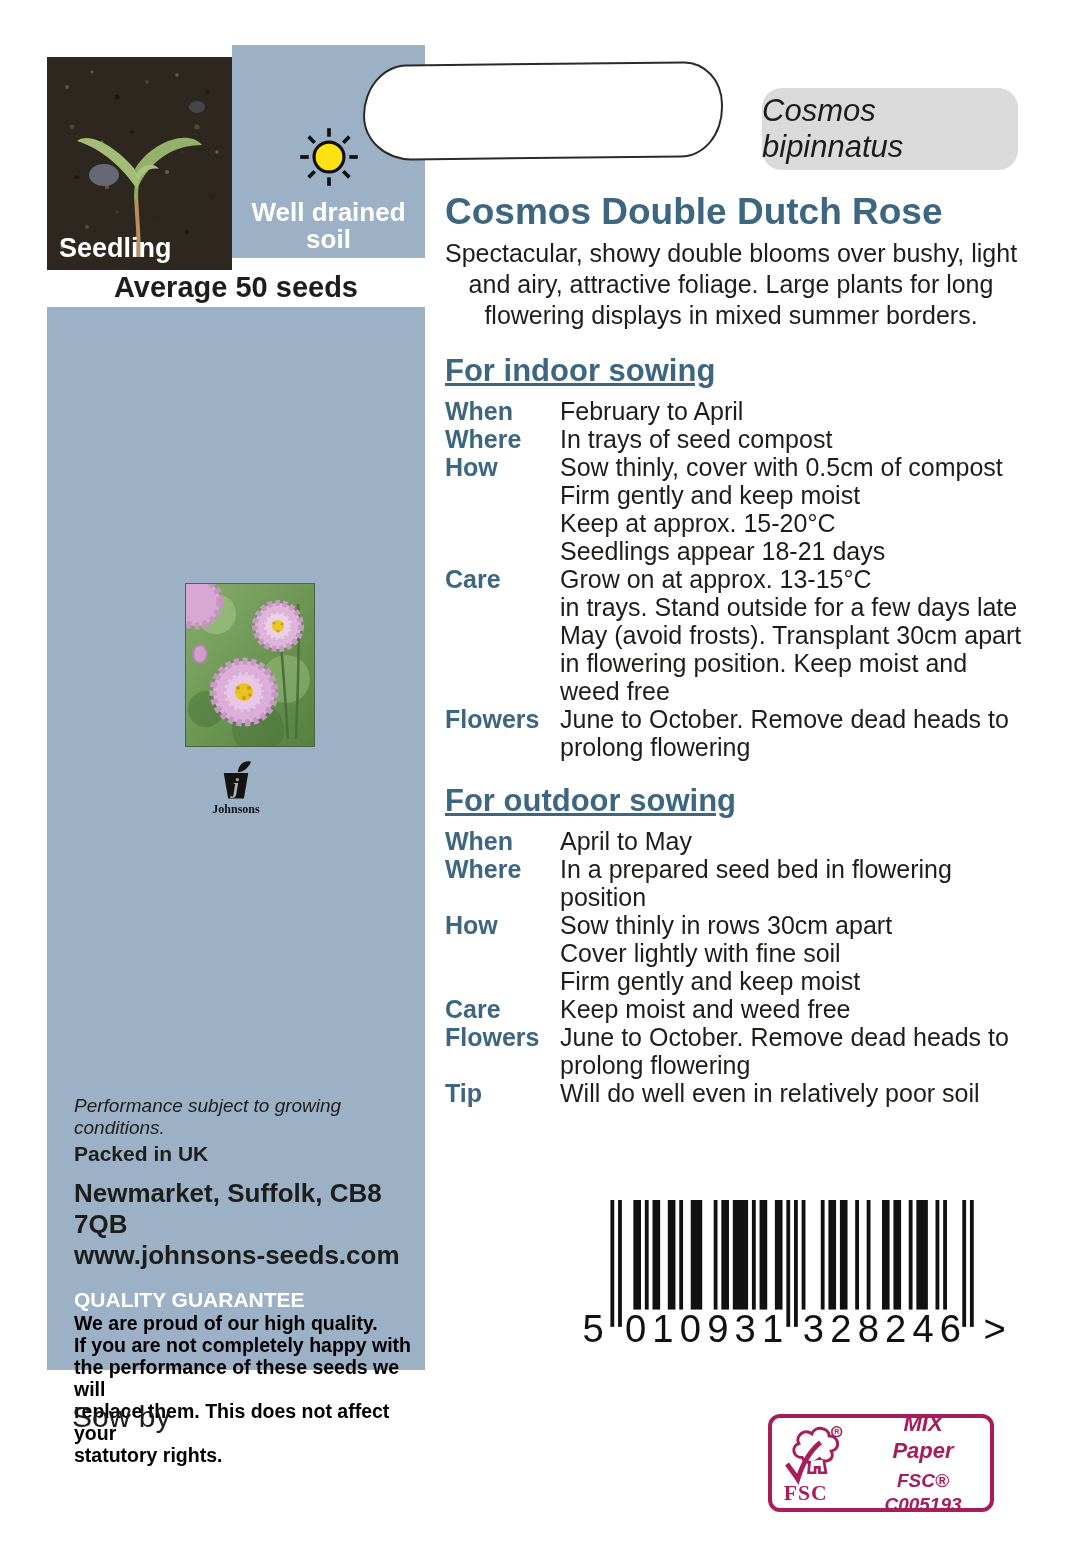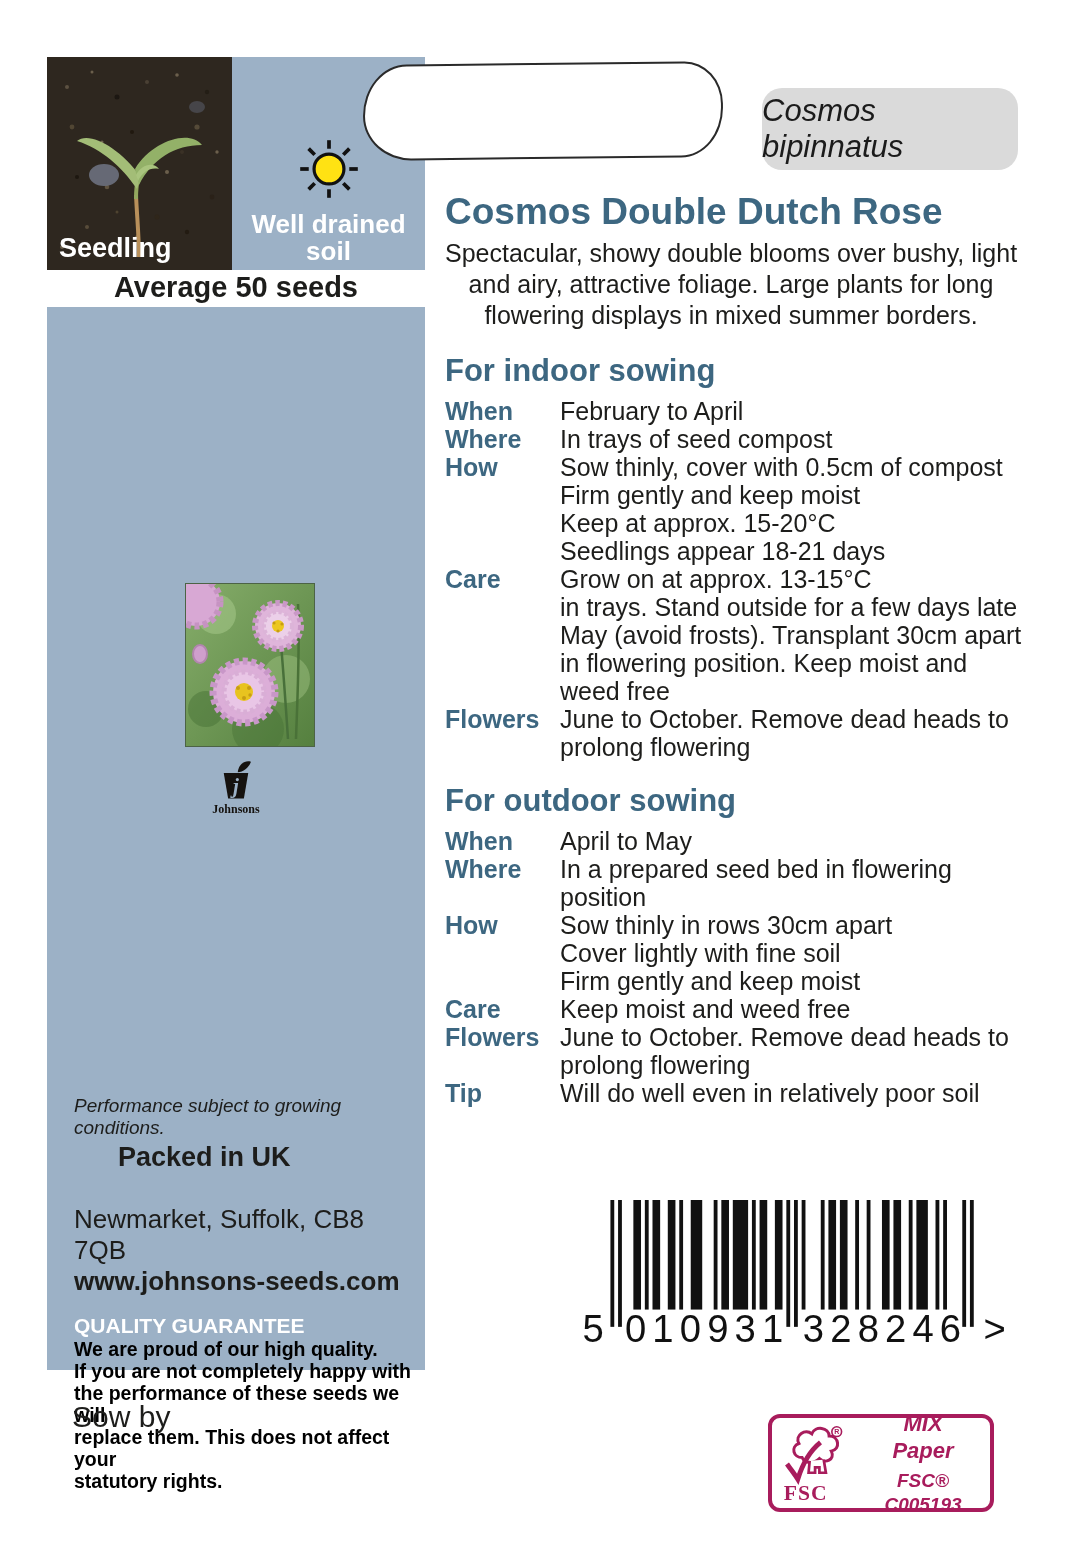--- a/index.html
+++ b/index.html
@@ -5,51 +5,51 @@
   html,body{margin:0;padding:0;background:#fff;}
   .packet{position:relative;width:1087px;height:1559px;background:#fff;
     font-family:"Liberation Sans",sans-serif;color:var(--text_dark,#1d1d1b);overflow:hidden;}
   .abs{position:absolute;}
 
   
   .photo-seedling{left:47px;top:57px;width:185px;height:213px;}
   .photo-label{position:absolute;left:12px;bottom:6px;color:#fff;font-weight:bold;font-size:27px;}
 
   
-  .sun-box{left:232px;top:57px;width:193px;height:213px;background:var(--panel_blue,#9cb1c6);
+  .sun-box{left:232px;top:45px;width:193px;height:213px;background:var(--panel_blue,#9cb1c6);
     display:flex;flex-direction:column;align-items:center;justify-content:flex-end;padding-bottom:5px;box-sizing:border-box;}
   .sun-box svg{margin-bottom:10px;}
   .sun-caption{color:#fff;font-weight:bold;font-size:26px;line-height:27px;text-align:center;width:180px;}
 
   .avg-band{left:47px;top:271px;width:378px;text-align:center;font-weight:bold;font-size:29px;}
 
   
   .left-col{left:47px;top:307px;width:378px;height:1063px;background:var(--panel_blue,#9cb1c6);}
   .flower-photo{position:absolute;left:138px;top:276px;width:128px;height:162px;border:1px solid #4c6345;}
   .brand{position:absolute;left:0;top:452px;width:100%;display:flex;flex-direction:column;align-items:center;}
   .brand-name{font-family:"Liberation Serif",serif;font-weight:bold;font-size:12px;color:#15120f;margin-top:1px;}
   .col-text{position:absolute;left:27px;top:788px;width:340px;}
   .perf{font-style:italic;font-size:19px;}
-  .packed{font-weight:bold;font-size:27px;margin-top:3px;margin-left:44px;}
-  .addr{font-weight:normal;font-size:26px;margin-top:31px;}
+  .packed{font-weight:bold;font-size:21px;margin-top:3px;}
+  .addr{font-weight:bold;font-size:26px;margin-top:12px;}
   .web{font-weight:bold;font-size:26px;}
   .guarantee-h{color:#fff;font-weight:bold;font-size:21px;margin-top:17px;}
   .guarantee-b{color:#000000;font-weight:bold;font-size:19.5px;line-height:22px;}
 
   
   .stamp{left:363px;top:63px;width:356px;height:92px;background:#fff;border:2px solid #2a2a2a;
     border-radius:46px 40px 44px 50px / 54px 44px 52px 46px;transform:rotate(-0.6deg);}
   .badge{left:762px;top:88px;width:256px;height:82px;background:var(--badge_gray,#dadada);border-radius:20px;
     display:flex;align-items:center;justify-content:center;font-style:italic;font-size:31px;color:#1b1b1b;}
 
   
   .right-col{left:445px;top:192px;width:572px;}
   .title{text-align:left;font-weight:bold;font-size:37px;line-height:40px;color:var(--heading_blue,#3d6781);}
   .desc{text-align:center;font-size:25px;line-height:31px;margin-top:6px;white-space:nowrap;}
-  .section-heading{font-weight:bold;font-size:31px;color:var(--heading_blue,#3d6781);margin:22px 0 8px;}
+  .section-heading{font-weight:bold;font-size:31px;color:var(--heading_blue,#3d6781);margin:22px 0 8px;text-decoration:underline;}
   .row{display:flex;font-size:25px;line-height:28px;}
   .row .lbl{width:115px;flex:none;font-weight:bold;color:var(--heading_blue,#3d6781);}
   .row .val div{white-space:nowrap;}
 
   
   .barcode{left:576px;top:1200px;width:436px;height:148px;}
 
   .sow-by{left:72px;top:1400px;font-size:30px;}
 
   

